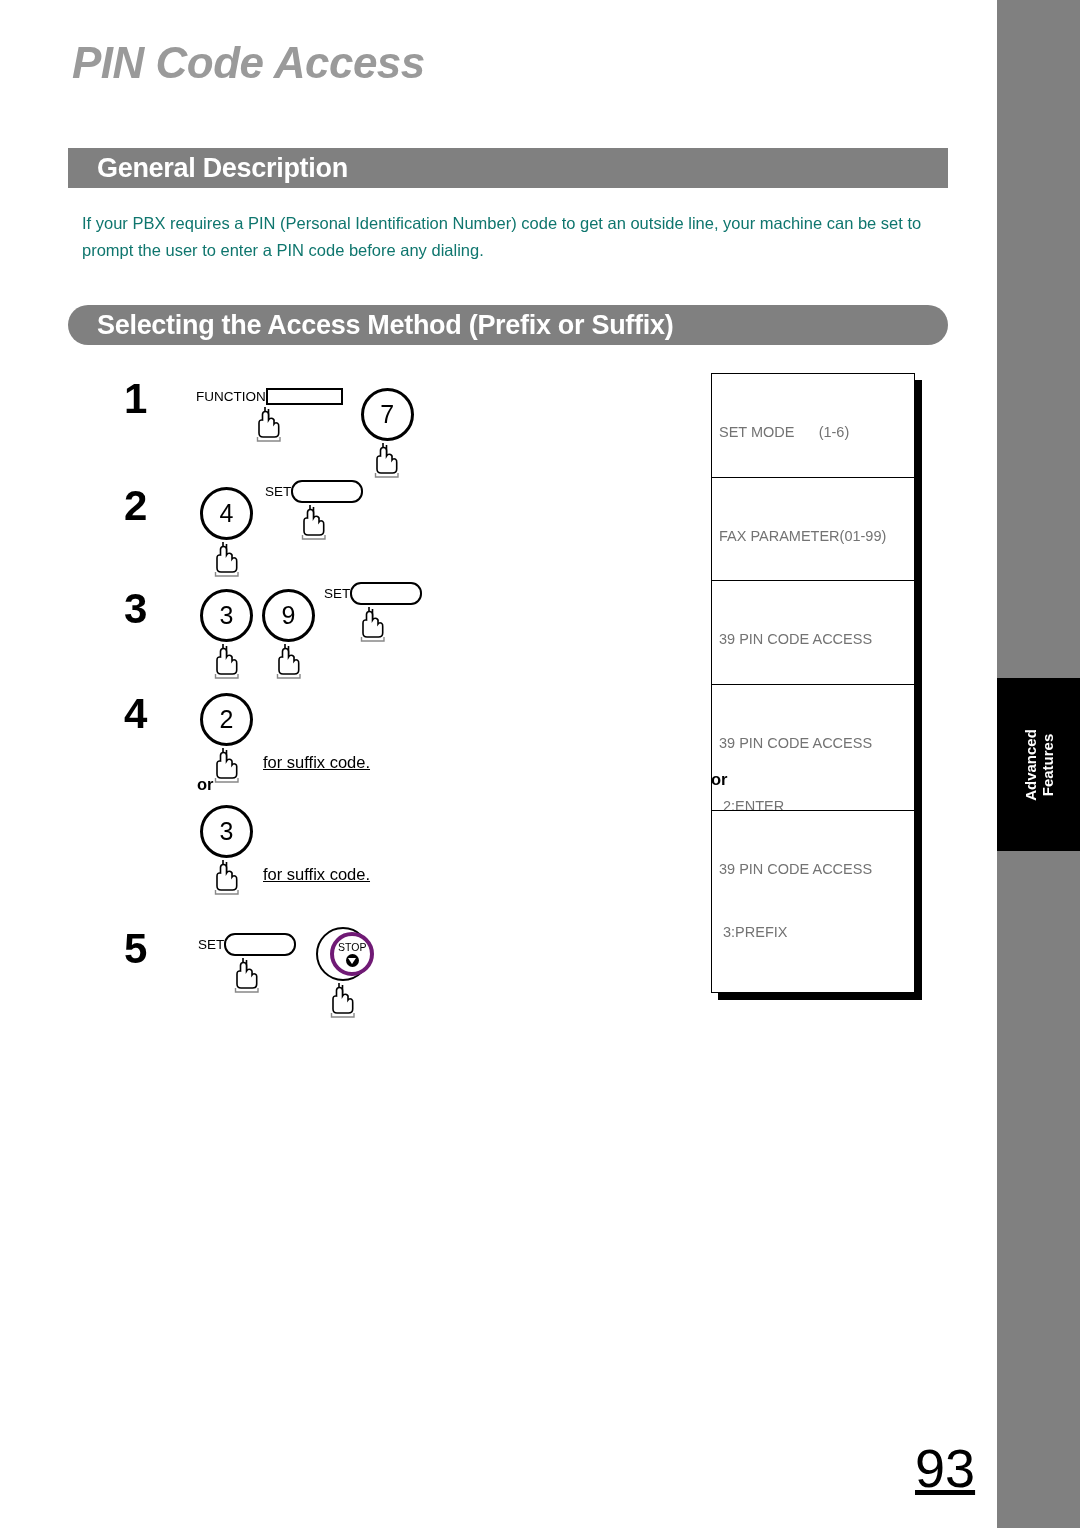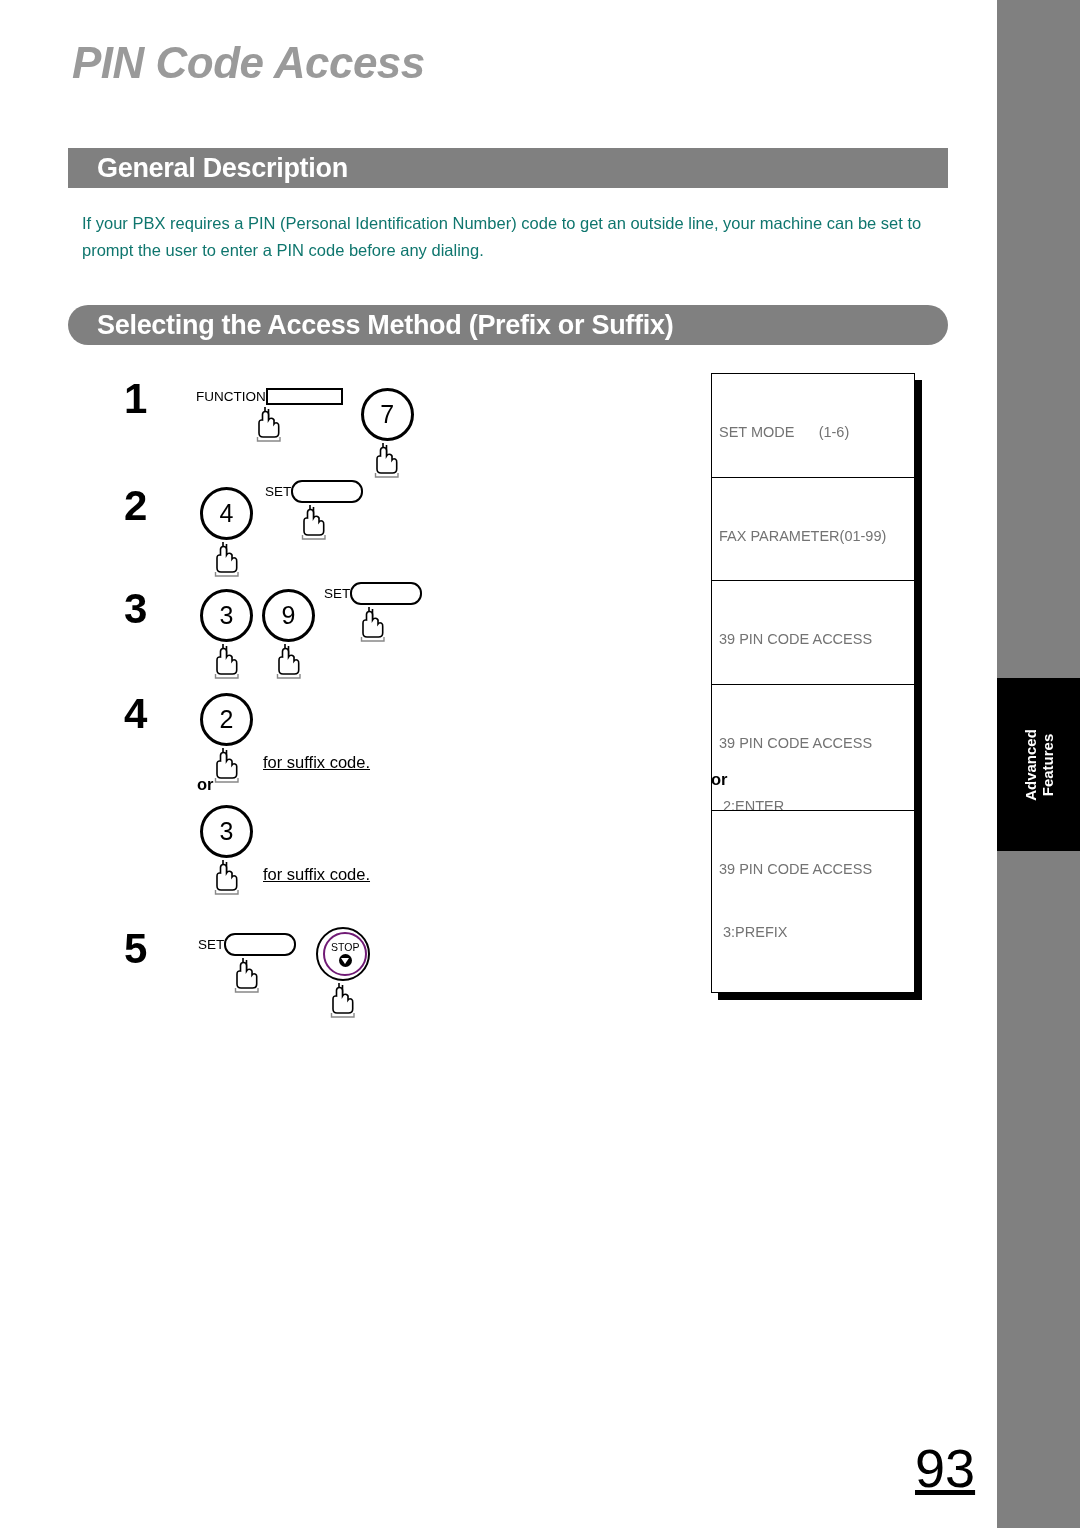--- a/index.html
+++ b/index.html
@@ -138,23 +138,23 @@
   .stop-outer {
     position: absolute;
     left: 0; top: 0;
     width: 54px; height: 54px;
     border: 2px solid #000;
     border-radius: 50%;
     box-sizing: border-box;
   }
   .stop-inner {
     position: absolute;
-    left: 7px; top: 5px;
+    left: 14px; top: 5px;
     width: 44px; height: 44px;
-    border: 2px solid #701a75;
+    border: 4px solid #701a75;
     border-radius: 50%;
     background: #fff;
     box-sizing: border-box;
     display: flex;
     flex-direction: column;
     align-items: center;
     justify-content: center;
   }
   .stop-text {
     font-size: 10.5px;

